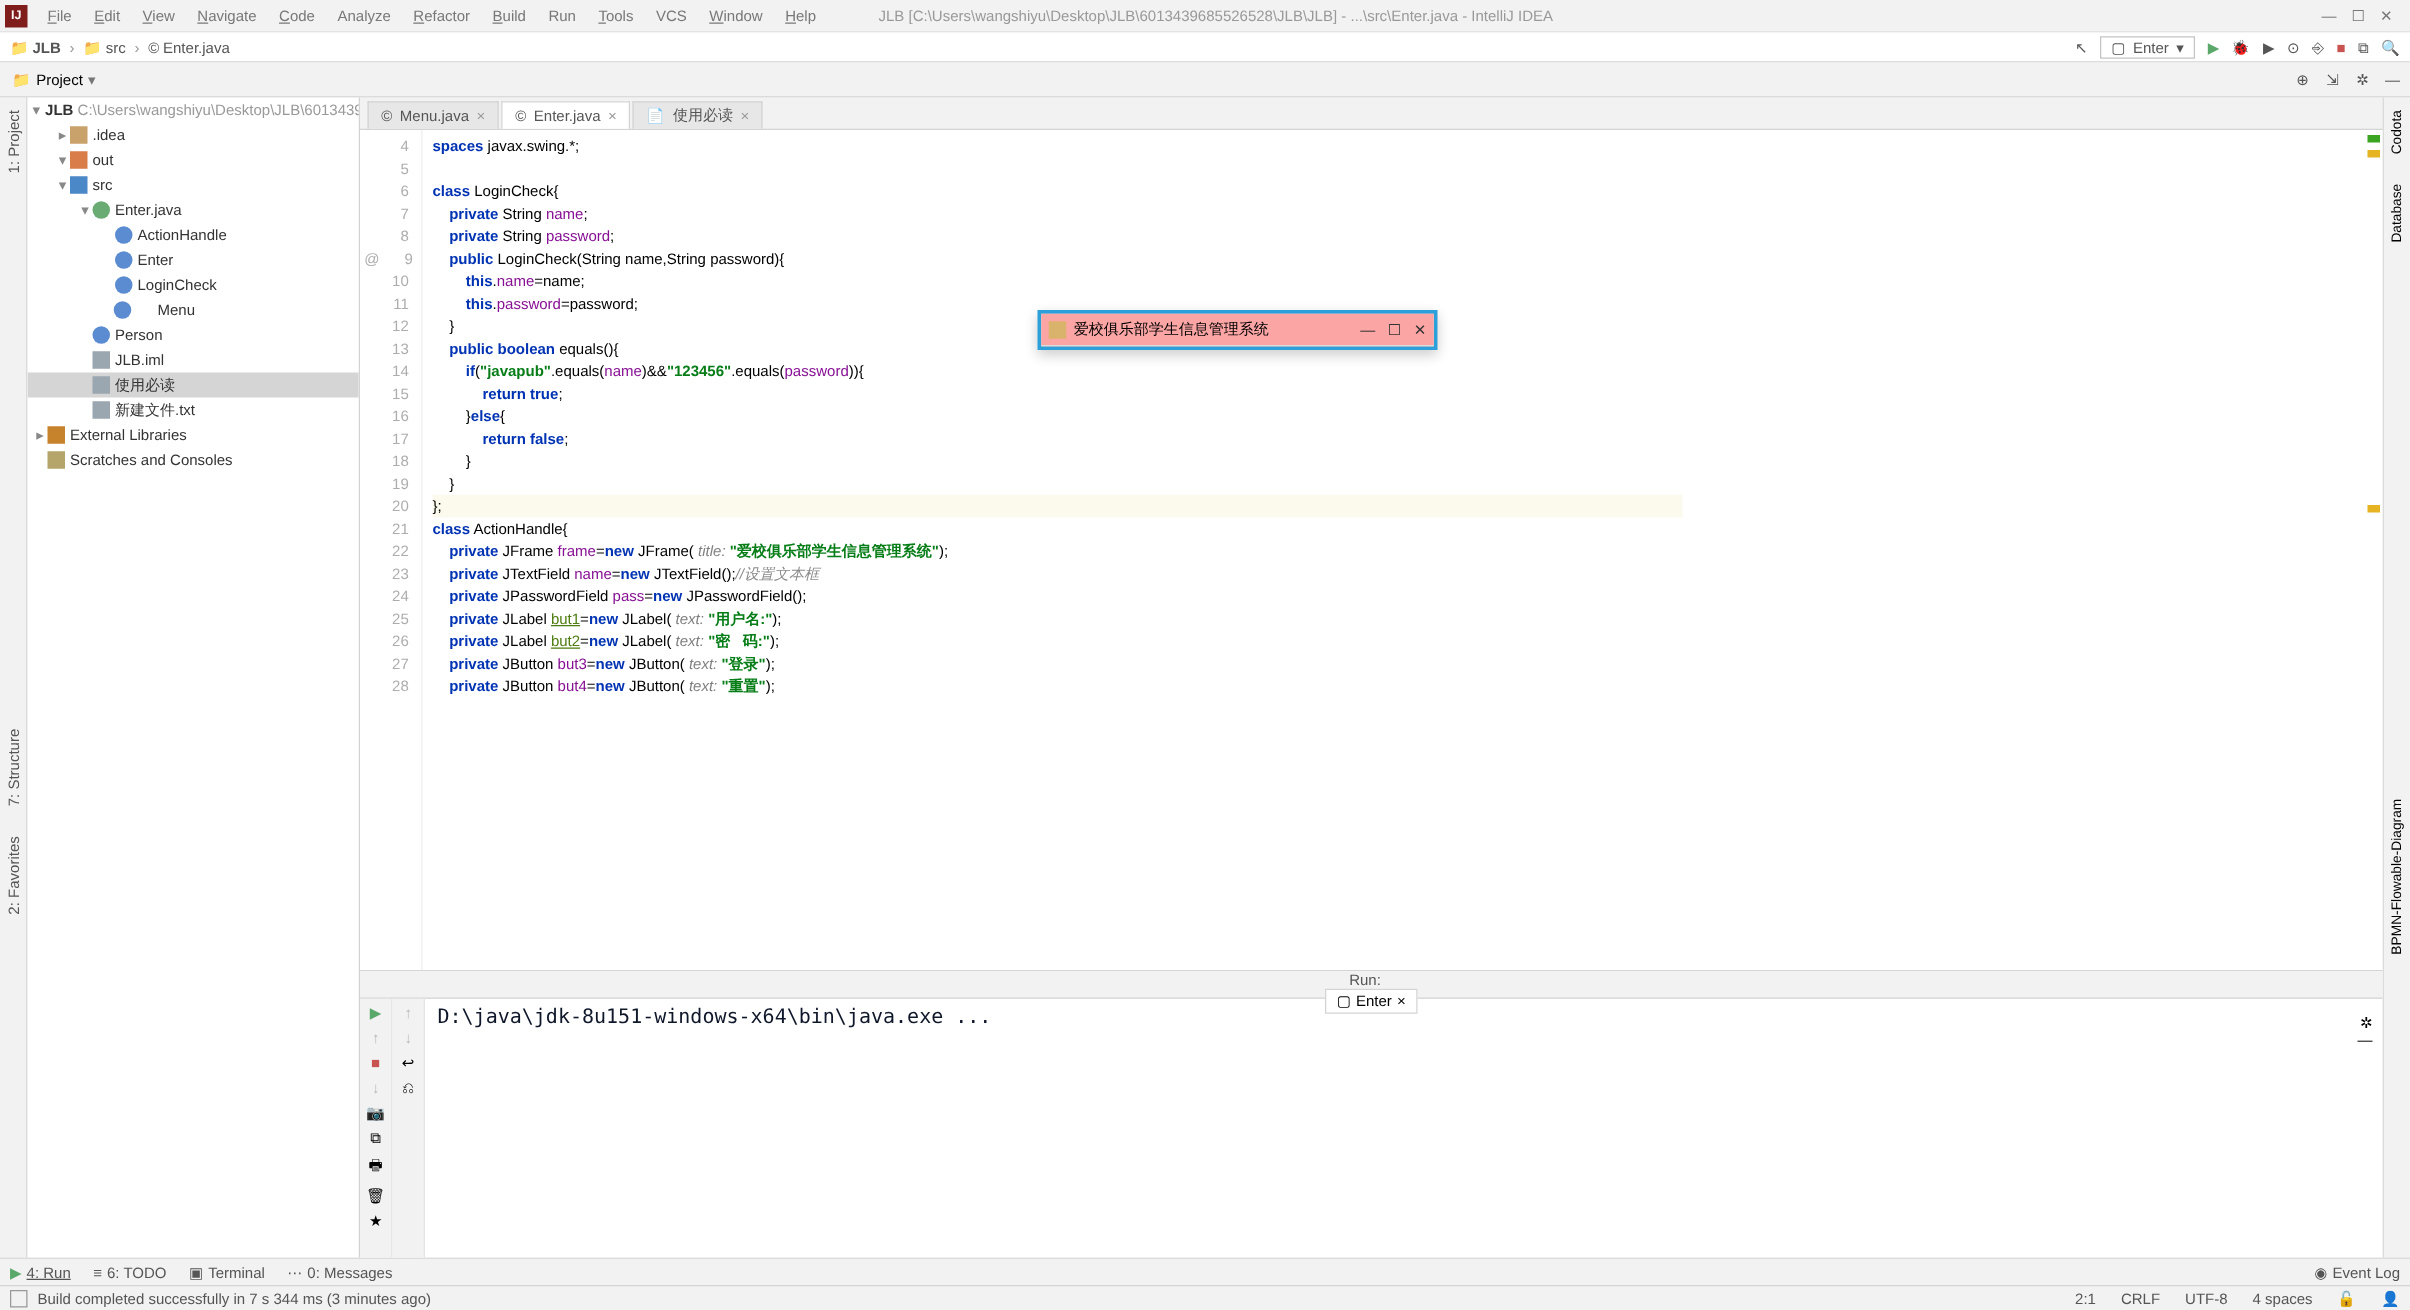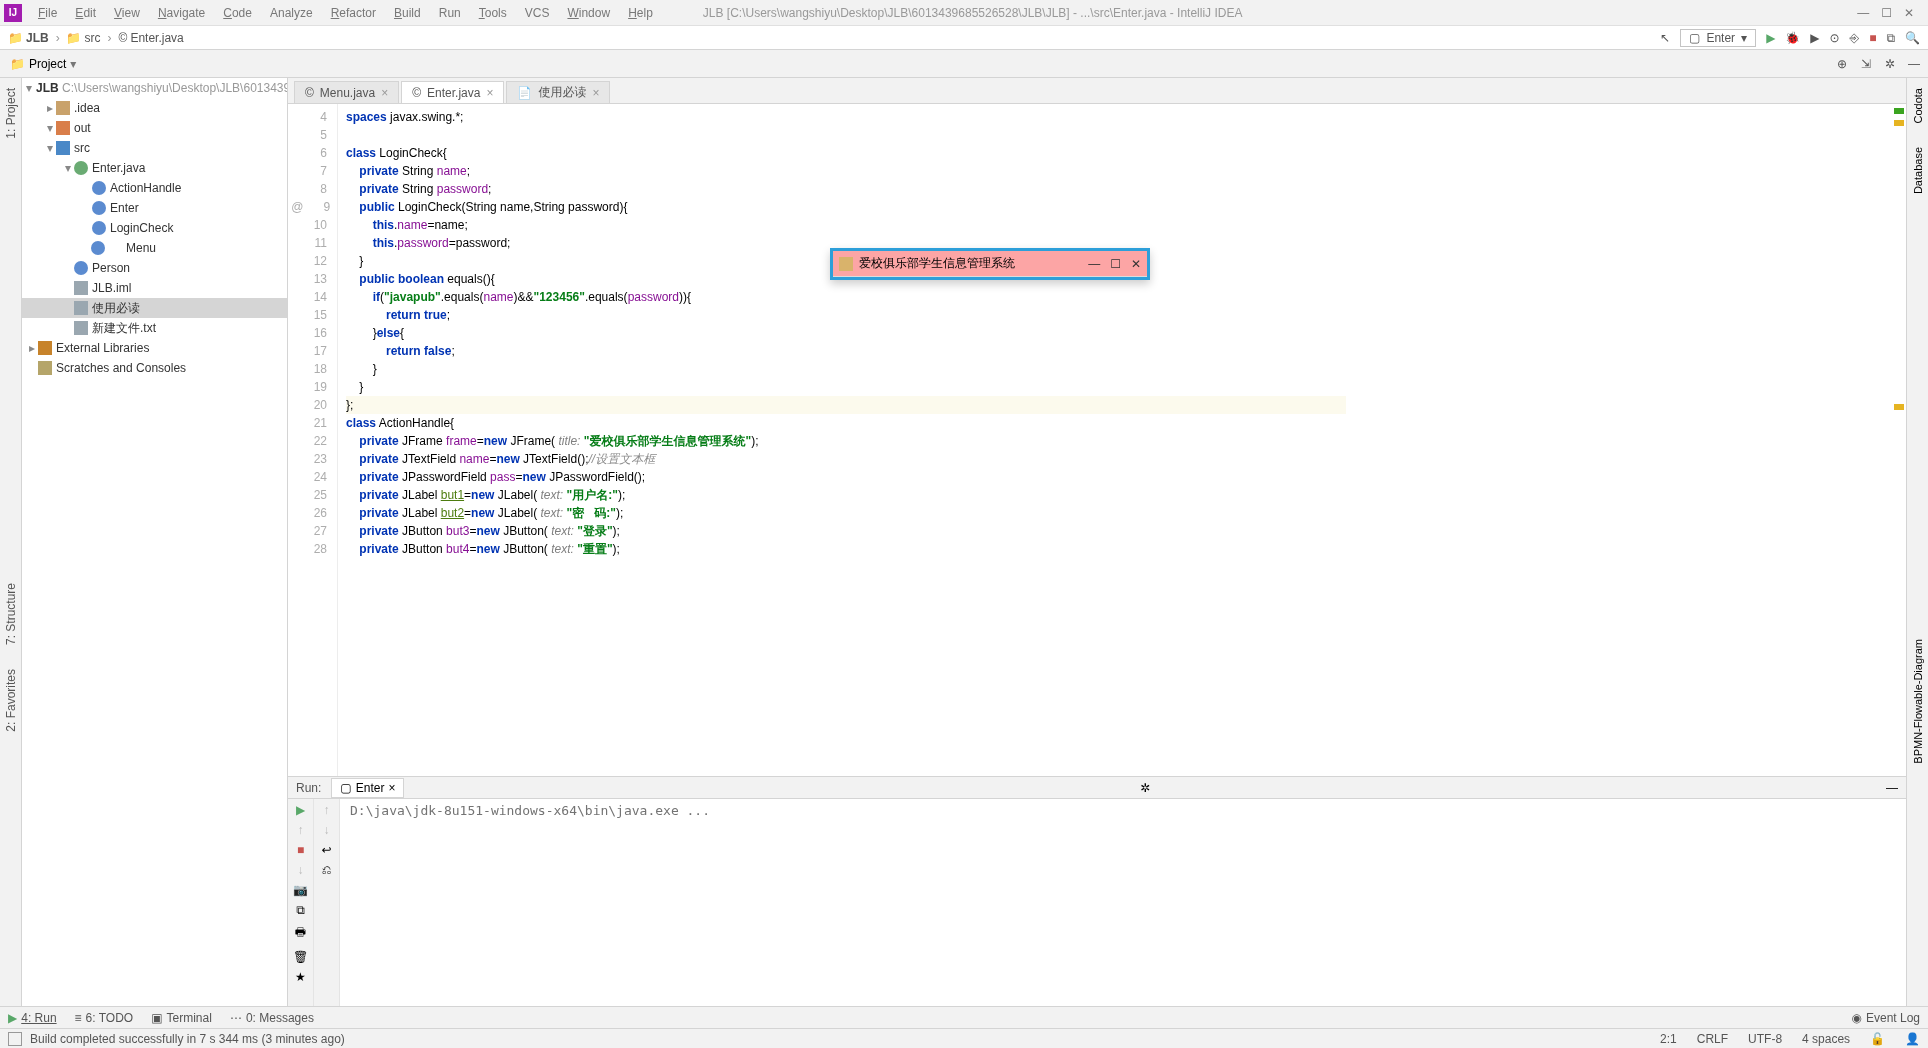--- a/index.html
+++ b/index.html
@@ -1,18 +1,18 @@
 <!DOCTYPE html>
 <html><head>
 <meta charset="utf-8">
 <style>
 * { margin:0; padding:0; box-sizing:border-box; font-family:"Segoe UI",Arial,sans-serif; font-size:12px; }
 body { background:#f2f2f2; width:1928px; height:1048px; overflow:hidden; position:relative; }
 .menubar { height:26px; background:#f2f2f2; display:flex; align-items:center; padding:0 4px; gap:2px; color:#787878; border-bottom:1px solid #e0e0e0;}
-.menubar .logo { width:18px;height:18px;background:#a21caf;color:#fff;display:flex;align-items:center;justify-content:center;font-weight:bold;font-size:10px;margin-right:6px;}
+.menubar .logo { width:18px;height:18px;background:#7f1d1d;color:#fff;display:flex;align-items:center;justify-content:center;font-weight:bold;font-size:10px;margin-right:6px;}
 .menubar .mi { padding:2px 8px; cursor:pointer; }
 .menubar .mi u { text-decoration:underline; }
 .menubar .title { margin-left:40px; color:#999; }
 .menubar .winbtns { margin-left:auto; display:flex; gap:12px; padding-right:10px; color:#777;}
 .crumb { height:24px; background:#fff; border-bottom:1px solid #d4d4d4; display:flex; align-items:center; padding:0 8px; gap:4px; color:#555;}
 .crumb .f { display:flex; align-items:center; gap:3px;}
 .crumb .sep::before { content:"›"; color:#999; margin:0 3px;}
 .toolrow { height:28px; background:#f2f2f2; border-bottom:1px solid #d4d4d4; display:flex; align-items:center;}
 .toolrow .proj { padding:0 10px; font-weight:normal; display:flex; align-items:center; gap:4px;}
 .toolrow .proj .caret::after{content:"▾";color:#777;}
@@ -42,27 +42,27 @@
 .kw   { color:#0033b3; font-weight:bold;}
 .str  { color:#067d17; font-weight:bold;}
 .fld  { color:#871094;}
 .cmt  { color:#8c8c8c; font-style:italic;}
 .ul   { color:#4d7c0f; text-decoration:underline;}
 .ital { font-style:italic; color:#808080;}
 .hlrow{ background:#fcfaed; display:inline-block; width:1000px; }
 .rmark { position:absolute; right:0; top:0; width:14px; bottom:0; background:#fff;}
 .rmark .warn { position:absolute; right:2px; width:10px; height:6px;}
 .run { border-top:1px solid #d4d4d4; background:#fff; display:flex; flex-direction:column;}
-.run .hdr { height:22px; background:#f2f2f2; display:flex; align-items:center; padding:0 8px; border-bottom:1px solid #d4d4d4;}
+.run .hdr { height:22px; background:#f2f2f2; display:flex; align-items:center; padding:0 8px; border-bottom:1px solid #d4d4d4;flex-direction:column;}
 .run .hdr .lbl { margin-right:10px; color:#555;}
 .run .hdr .ent { background:#fff; border:1px solid #d4d4d4; padding:2px 8px; display:flex; align-items:center; gap:4px;}
 .run .hdr .ric { margin-left:auto;}
 .run .body { flex:1; display:flex;}
 .run .btncol { width:26px; display:flex; flex-direction:column; align-items:center; padding:4px 0; gap:6px; background:#f2f2f2; border-right:1px solid #e4e4e4;}
-.run .out { padding:4px 10px; font-family:Consolas,monospace; font-size:13px; color:#737373;}
+.run .out { padding:4px 10px; font-family:Consolas,monospace; font-size:16px; color:#0f172a;}
 .bottomtabs { height:22px; background:#f2f2f2; border-top:1px solid #d4d4d4; display:flex; align-items:center; padding:0 8px; gap:18px; color:#555;}
 .bottomtabs .bt { display:flex; align-items:center; gap:4px;}
 .status { height:20px; background:#f2f2f2; border-top:1px solid #d4d4d4; display:flex; align-items:center; padding:0 8px; color:#555;}
 .status .r { margin-left:auto; display:flex; gap:20px;}
 
 .swing { position:absolute; left:830px; top:248px; width:320px; border:3px solid #2d9fd9; background:#f0f0f0; box-shadow:0 4px 10px rgba(0,0,0,.2);}
 .swing .titlebar { height:26px; background:#fca5a5; display:flex; align-items:center; padding:0 6px; border-bottom:1px solid #dcdcdc;}
 .swing .titlebar .ico { width:14px;height:14px; margin-right:6px; background:#d9b36b;}
 .swing .titlebar .wbt { margin-left:auto; display:flex; gap:10px; color:#333;}
 .swing .body { padding:28px 20px 60px 20px; background:#f0f0f0; display:flex; flex-direction:column; gap:18px; align-items:center; border:1px solid #c0c0c0; margin:4px;}

